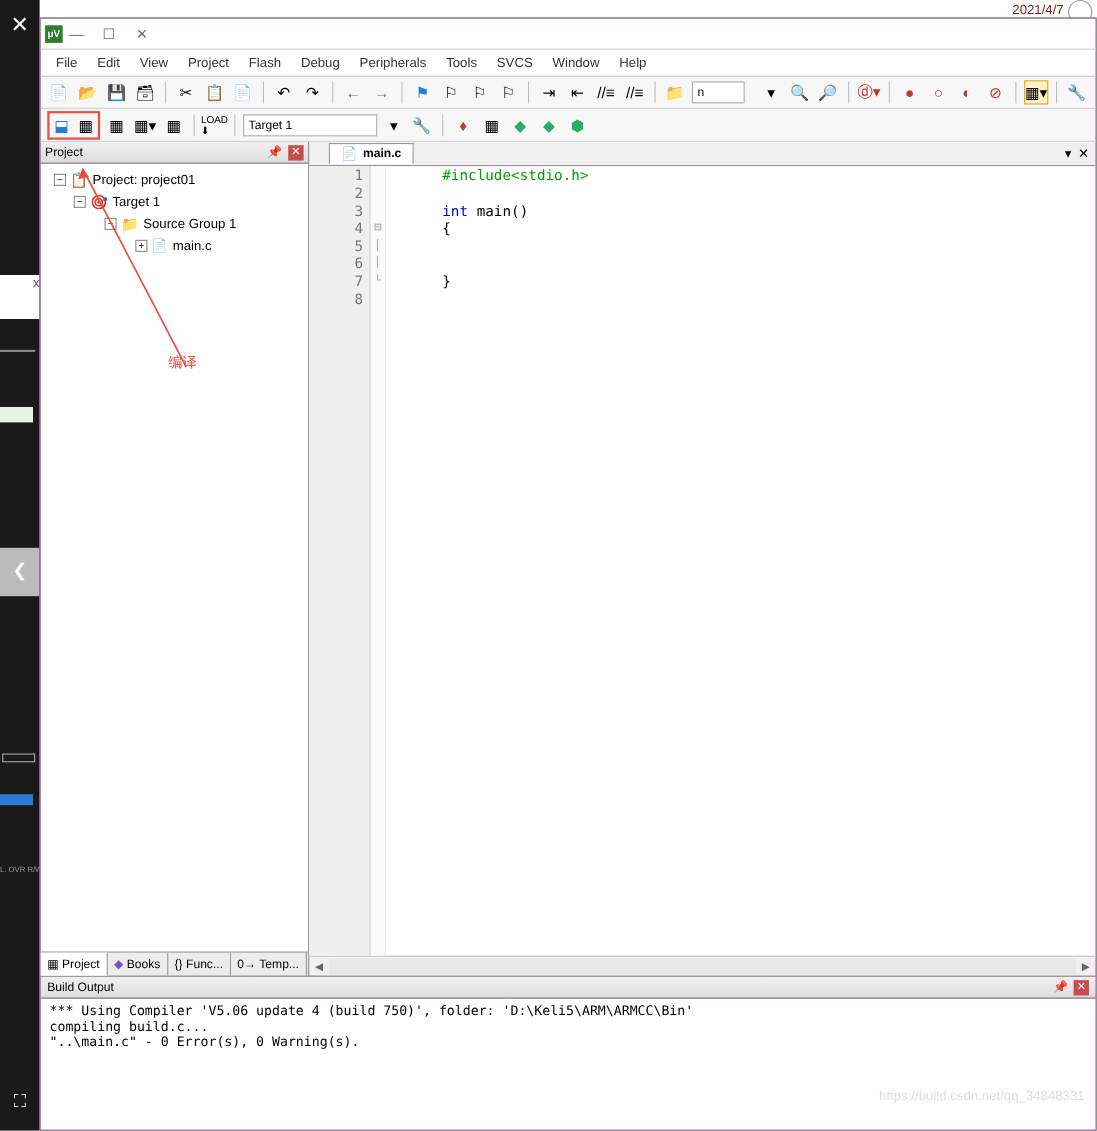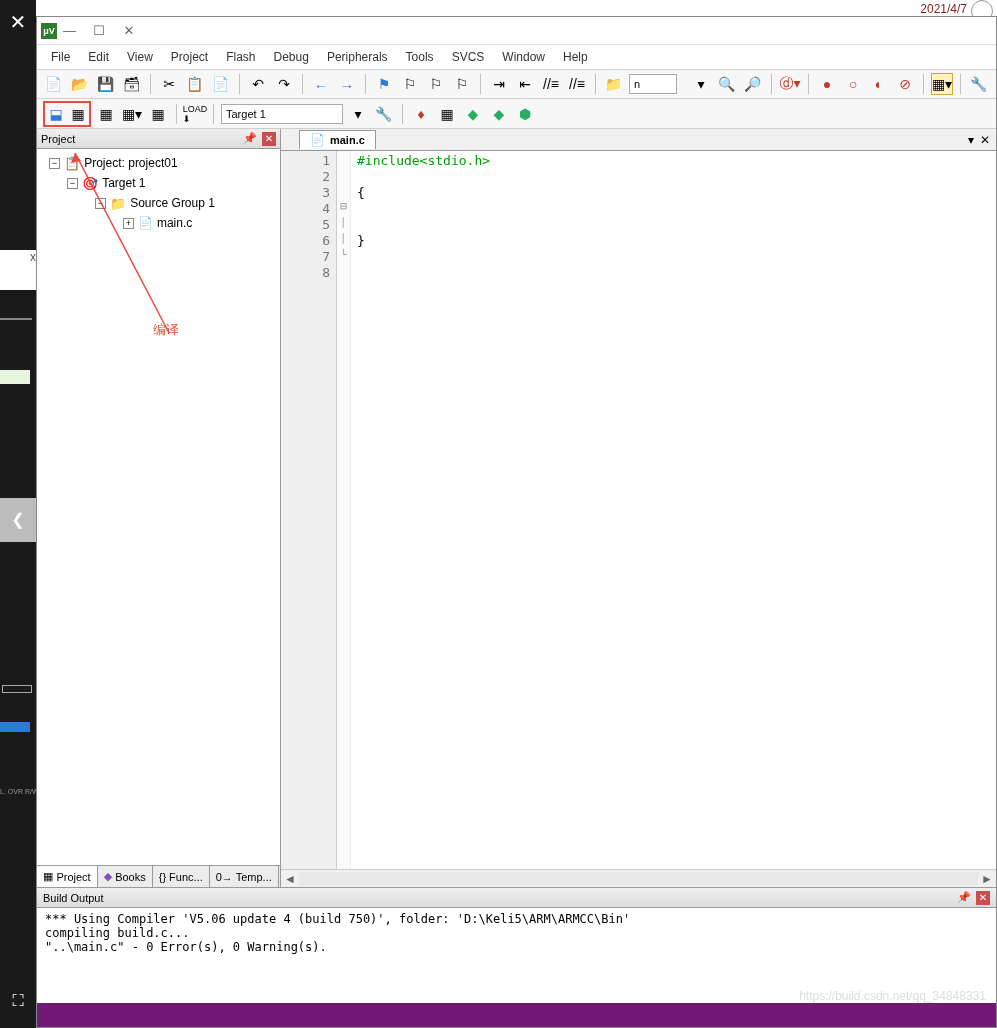--- a/index.html
+++ b/index.html
@@ -52,27 +52,27 @@
 .ptab.active { background:#fff; }
 .editor-area { flex:1; display:flex; flex-direction:column; }
 .editor-tabs { height:22px; background:#f0f0f0; display:flex; align-items:center; border-bottom:1px solid #999; padding-left:18px; }
 .etab { background:#fff; border:1px solid #999; border-bottom:none; padding:2px 10px; display:flex; align-items:center; gap:5px; font-size:11px; font-weight:bold; cursor:pointer; }
 .etab-controls { margin-left:auto; display:flex; gap:6px; padding-right:6px; }
 .code-area { flex:1; display:flex; background:#fff; overflow:hidden; }
 .gutter { width:56px; background:#efefef; border-right:1px solid #ccc; text-align:right; padding:2px 6px 0 0; font-family:Consolas,monospace; font-size:13px; color:#777; }
 .gutter div { height:16px; }
 .foldcol { width:14px; background:#fafafa; border-right:1px solid #eee; padding-top:2px; }
 .foldcol div { height:16px; font-size:9px; text-align:center; color:#888; }
-.code { flex:1; font-family:Consolas,monospace; font-size:13px; padding:2px 0 0 6px; line-height:16px; }
+.code { flex:1; font-family:Consolas,monospace; font-size:13px; padding:2px 0 0 6px; line-height:16px;margin-left:45px; }
 .code .kw { color:#0000d0; }
 .code .pp { color:#00a000; }
 .hscroll { height:18px; background:#f0f0f0; border-top:1px solid #ccc; display:flex; align-items:center; }
 .hscroll .harrow { width:18px; text-align:center; color:#666; cursor:pointer; }
 .hscroll .htrack { flex:1; height:14px; background:#e8e8e8; }
-.build-output { height:116px; border-top:1px solid #999; display:flex; flex-direction:column; }
+.build-output { height:140px; border-top:1px solid #999; display:flex; flex-direction:column; }
 .build-header { height:20px; background:linear-gradient(#f0f0f0,#dcdcdc); display:flex; align-items:center; padding:0 6px; font-size:11px; border-bottom:1px solid #999; }
 .build-header .pin { margin-left:auto; cursor:pointer; padding:0 3px; }
 .build-header .pclose { background:#c94f4f; color:#fff; width:14px; height:14px; text-align:center; line-height:13px; cursor:pointer; margin-left:2px; font-size:10px; }
 .build-text { flex:1; font-family:Consolas,monospace; font-size:12px; padding:4px 8px; background:#fff; white-space:pre; overflow:hidden; }
 .watermark { position:absolute; right:10px; bottom:24px; color:#ddd; font-size:12px; }
 </style>
 </head>
 <body>
 
 <div class="outer-left">
@@ -263,20 +263,21 @@
             <div></div>
             <div>⊟</div>
             <div>│</div>
             <div>│</div>
             <div>└</div>
             <div></div>
         </div>
         <div class="code">
 <div><span class="pp">#include&lt;stdio.h&gt;</span></div>
 <div>&nbsp;</div>
+<div><span class="kw">int</span><span> main()</span></div>
 <div>{</div>
 <div>&nbsp;</div>
 <div>&nbsp;</div>
 <div>}</div>
 <div>&nbsp;</div>
         </div>
       </div>
       <div class="hscroll">
         <div class="harrow">◄</div>
         <div class="htrack"></div>

